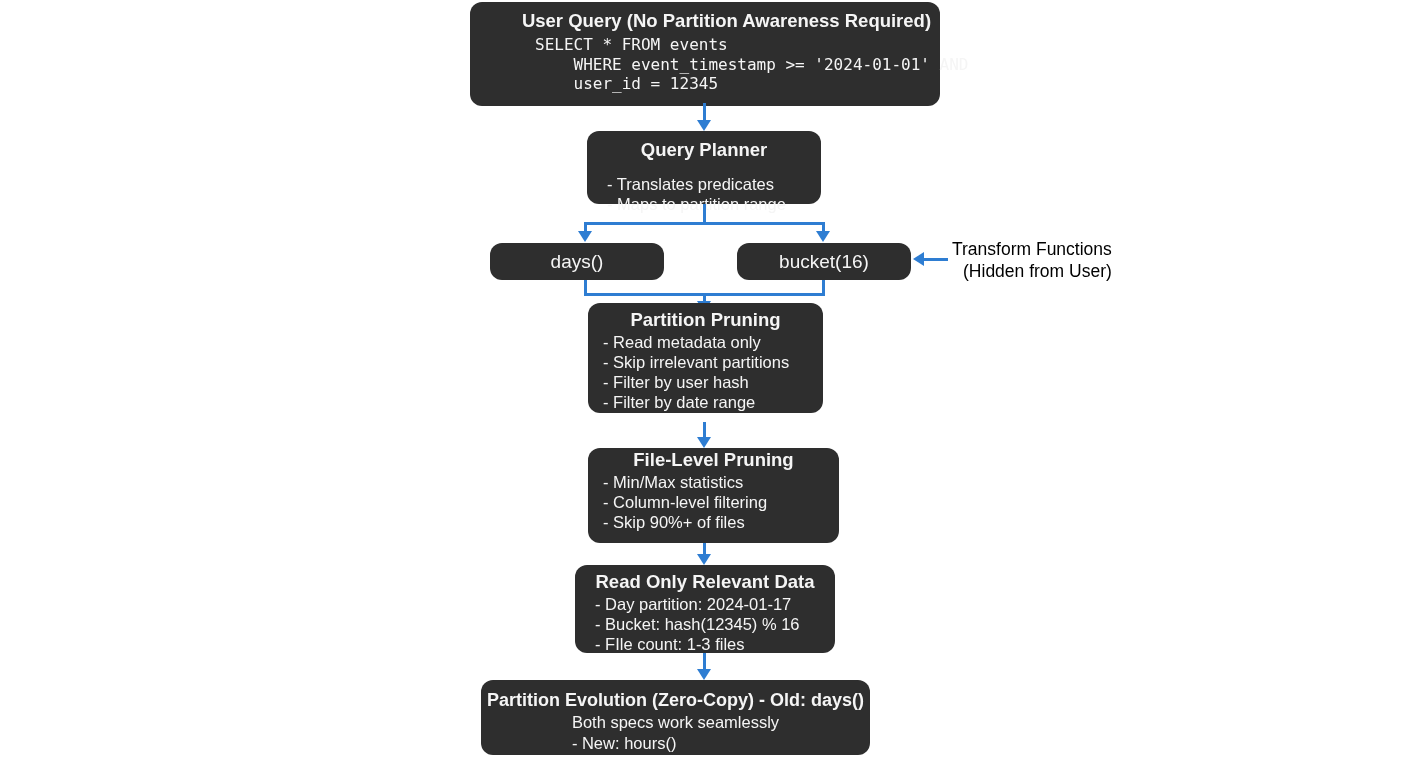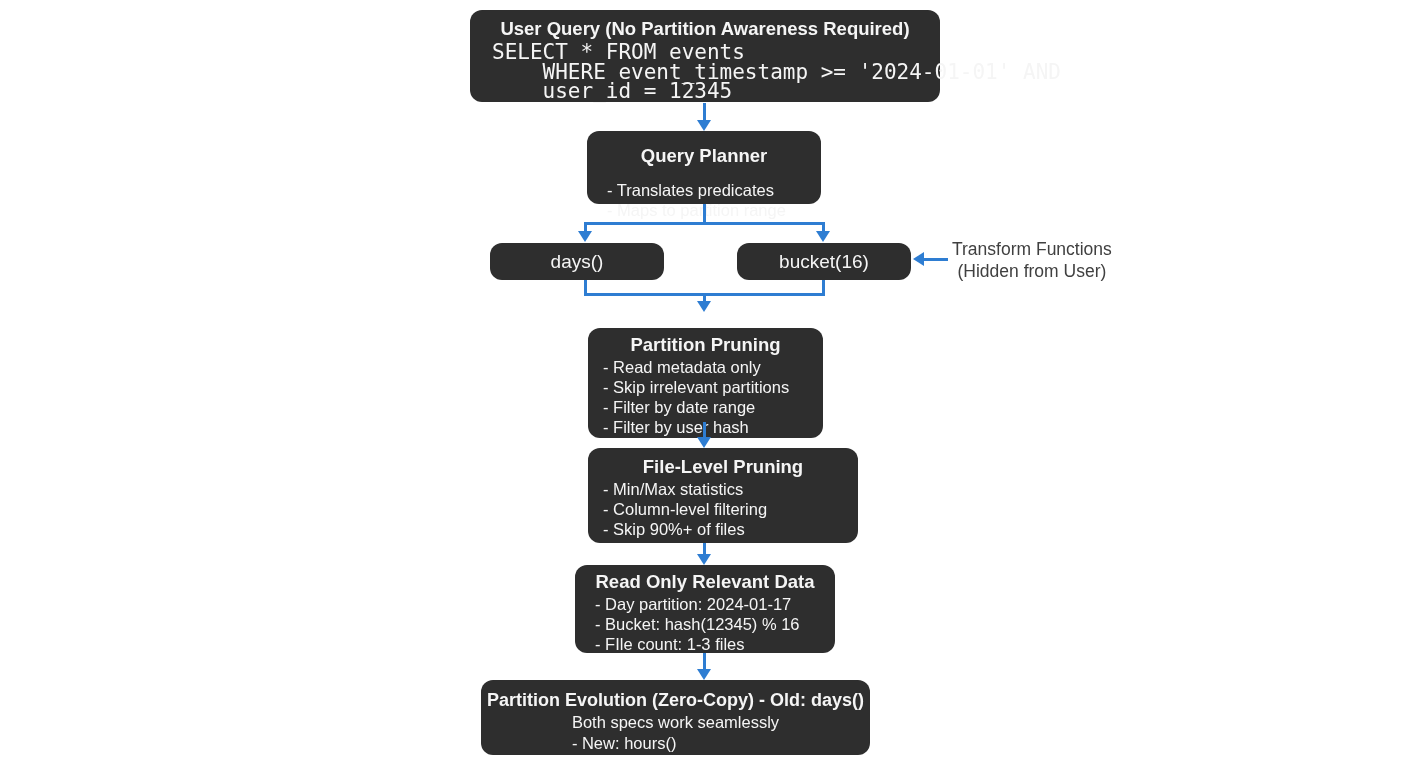--- a/index.html
+++ b/index.html
@@ -22,21 +22,21 @@
     font-weight: bold;
     font-size: 18.5px;
     line-height: 24px;
     text-align: center;
     white-space: nowrap;
   }
   .node-body { font-size: 16.5px; line-height: 20px; }
   .node-body .line { white-space: pre; }
   .code {
     font-family: "DejaVu Sans Mono", "Liberation Mono", monospace;
-    font-size: 21px;
+    font-size: 16px;
     line-height: 19.5px;
     padding: 2px 0 0 22px;
   }
   .code .code-line { white-space: pre; }
   .leaf {
     display: flex;
     align-items: center;
     justify-content: center;
     font-size: 19px;
   }
@@ -49,35 +49,35 @@
     border-top: 11px solid #2e7dd2;
   }
   .arr-left {
     position: absolute; width: 0; height: 0;
     border-top: 7px solid transparent;
     border-bottom: 7px solid transparent;
     border-right: 11px solid #2e7dd2;
   }
   .annotation {
     position: absolute;
-    color: #404040;
+    color: #000000;
     font-size: 17.5px;
     line-height: 21.5px;
-    text-align: center;
+    text-align: right;
     white-space: nowrap;
   }
   
-  .node-user-query { left: 470px; top: 10px; width: 470px; height: 92px; padding-top: 7px; }
-  .node-query-planner { left: 587px; top: 131px; width: 234px; height: 73px; padding-top: 13px; }
+  .node-user-query { left: 470px; top: 2px; width: 470px; height: 104px; padding-top: 7px; padding-left: 43px; }
+  .node-query-planner { left: 587px; top: 131px; width: 234px; height: 73px; padding-top: 7px; }
   .node-query-planner .node-body { padding-left: 20px; margin-top: 12px; }
   .node-days { left: 490px; top: 243px; width: 174px; height: 37px; }
   .node-bucket { left: 737px; top: 243px; width: 174px; height: 37px; }
-  .node-partition-pruning { left: 588px; top: 328px; width: 235px; height: 110px; padding-top: 5px; }
+  .node-partition-pruning { left: 588px; top: 303px; width: 235px; height: 110px; padding-top: 5px; }
   .node-partition-pruning .node-body { padding-left: 15px; }
-  .node-file-pruning { left: 588px; top: 448px; width: 270px; height: 95px; padding-top: 7px; }
+  .node-file-pruning { left: 588px; top: 448px; width: 251px; height: 95px; padding-top: 0; }
   .node-file-pruning .node-body { padding-left: 15px; }
   .node-read-only { left: 575px; top: 565px; width: 260px; height: 88px; padding-top: 5px; }
   .node-read-only .node-body { padding-left: 20px; }
   .node-evolution { left: 481px; top: 680px; width: 389px; height: 75px; padding-top: 8px; }
   .node-evolution .node-title { font-size: 18px; }
   .node-evolution .node-body { display: flex; flex-direction: column; align-items: center; line-height: 21px; }
   .node-evolution .node-body .inner { text-align: left; }
 </style>
 </head>
 <body>
@@ -130,22 +130,22 @@
   <div class="vline" style="left:822px; top:280px; height:16px;"></div>
   <div class="hline" style="left:584px; top:293px; width:241px;"></div>
   <div class="vline" style="left:703px; top:293px; height:9px;"></div>
   <div class="arr-down" style="left:697px; top:301px;"></div>
 
   <div class="node node-partition-pruning">
     <div class="node-title">Partition Pruning</div>
     <div class="node-body">
       <div class="line">- Read metadata only</div>
       <div class="line">- Skip irrelevant partitions</div>
+      <div class="line">- Filter by user hash</div>
       <div class="line">- Filter by date range</div>
-      <div class="line">- Filter by user hash</div>
     </div>
   </div>
 
   <div class="vline" style="left:703px; top:422px; height:16px;"></div>
   <div class="arr-down" style="left:697px; top:437px;"></div>
 
   <div class="node node-file-pruning">
     <div class="node-title">File-Level Pruning</div>
     <div class="node-body">
       <div class="line">- Min/Max statistics</div>

